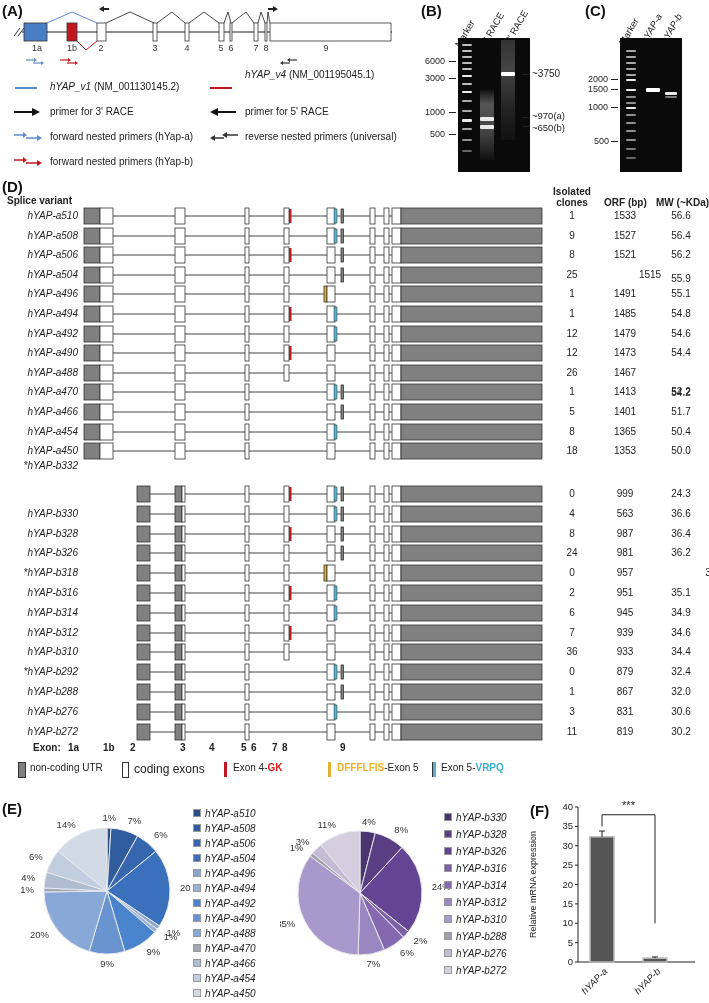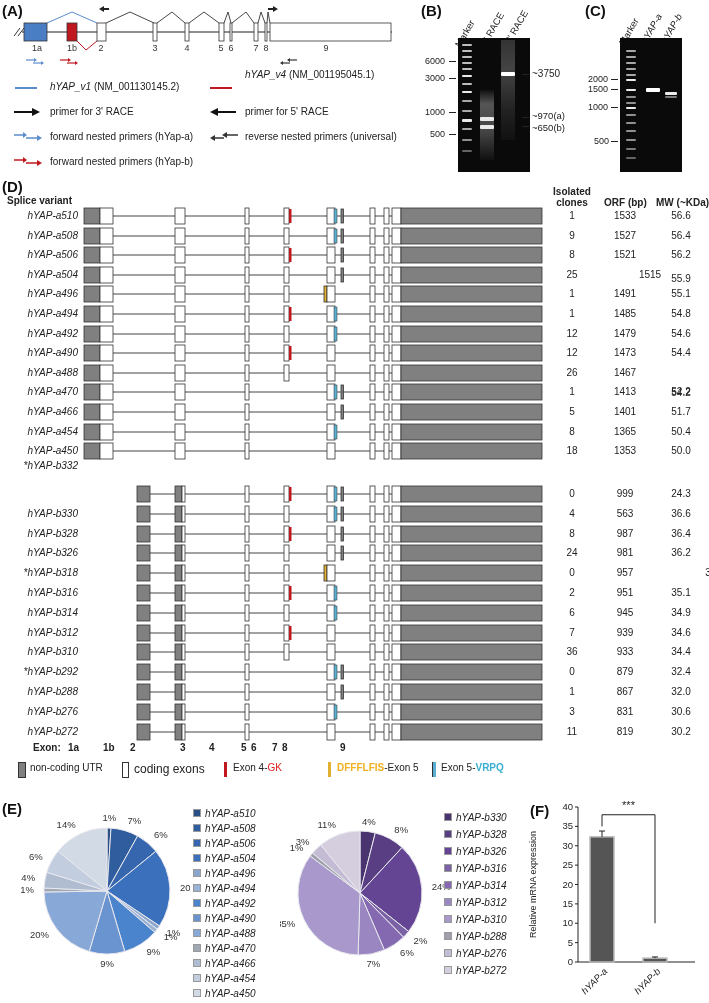--- a/index.html
+++ b/index.html
@@ -751,21 +751,21 @@
   <div class="tx" style="left:282px;top:742px;font-weight:bold;font-size:10px;">8</div>
   <div class="tx" style="left:340px;top:742px;font-weight:bold;font-size:10px;">9</div>
 </div>
 
 <div>
   <div class="abs" style="left:18px;top:762px;width:6px;height:14px;background:#808080;border:1px solid #333;"></div>
   <div class="tx" style="left:30px;top:762px;font-size:10px;">non-coding UTR</div>
   <div class="abs" style="left:122px;top:762px;width:5px;height:14px;background:#fff;border:1px solid #333;"></div>
   <div class="tx" style="left:134px;top:762px;font-size:12px;">coding exons</div>
   <div class="abs" style="left:224px;top:762px;width:3px;height:15px;background:#c0181e;"></div>
-  <div class="tx" style="left:233px;top:762px;font-size:10px;"><span>Exon 4-</span><span style="color:#e0201e;font-weight:normal;">GK</span></div>
+  <div class="tx" style="left:233px;top:762px;font-size:10px;"><span>Exon 4-</span><span style="color:#e0201e;font-weight:bold;">GK</span></div>
   <div class="abs" style="left:328px;top:762px;width:3px;height:15px;background:#e0b030;"></div>
   <div class="tx" style="left:337px;top:762px;font-size:10px;"><span style="color:#f0b020;font-weight:bold;">DFFFLFIS</span><span>-Exon 5</span></div>
   <div class="abs" style="left:432px;top:762px;width:3px;height:15px;background:#5aaed0;border-left:1px solid #333;"></div>
   <div class="tx" style="left:441px;top:762px;font-size:10px;"><span>Exon 5-</span><span style="color:#3aaed0;font-weight:bold;">VRPQ</span></div>
 </div>
 
 <div class="panel-label" style="left:2px;top:800px;">(E)</div>
 <svg class="abs" id="pie-a" style="left:0;top:790px;" width="190" height="213">
     <path d="M107,101 L107,38 A63,63 0 0 1 110.99570693836357,38.12683938227128 Z" fill="#2a4e86" stroke="#e8e8ee" stroke-width="1"></path>
     <text x="109.31613914535893" y="31.03675240602749" text-anchor="middle" font-size="9.5" fill="#333">1%</text>

